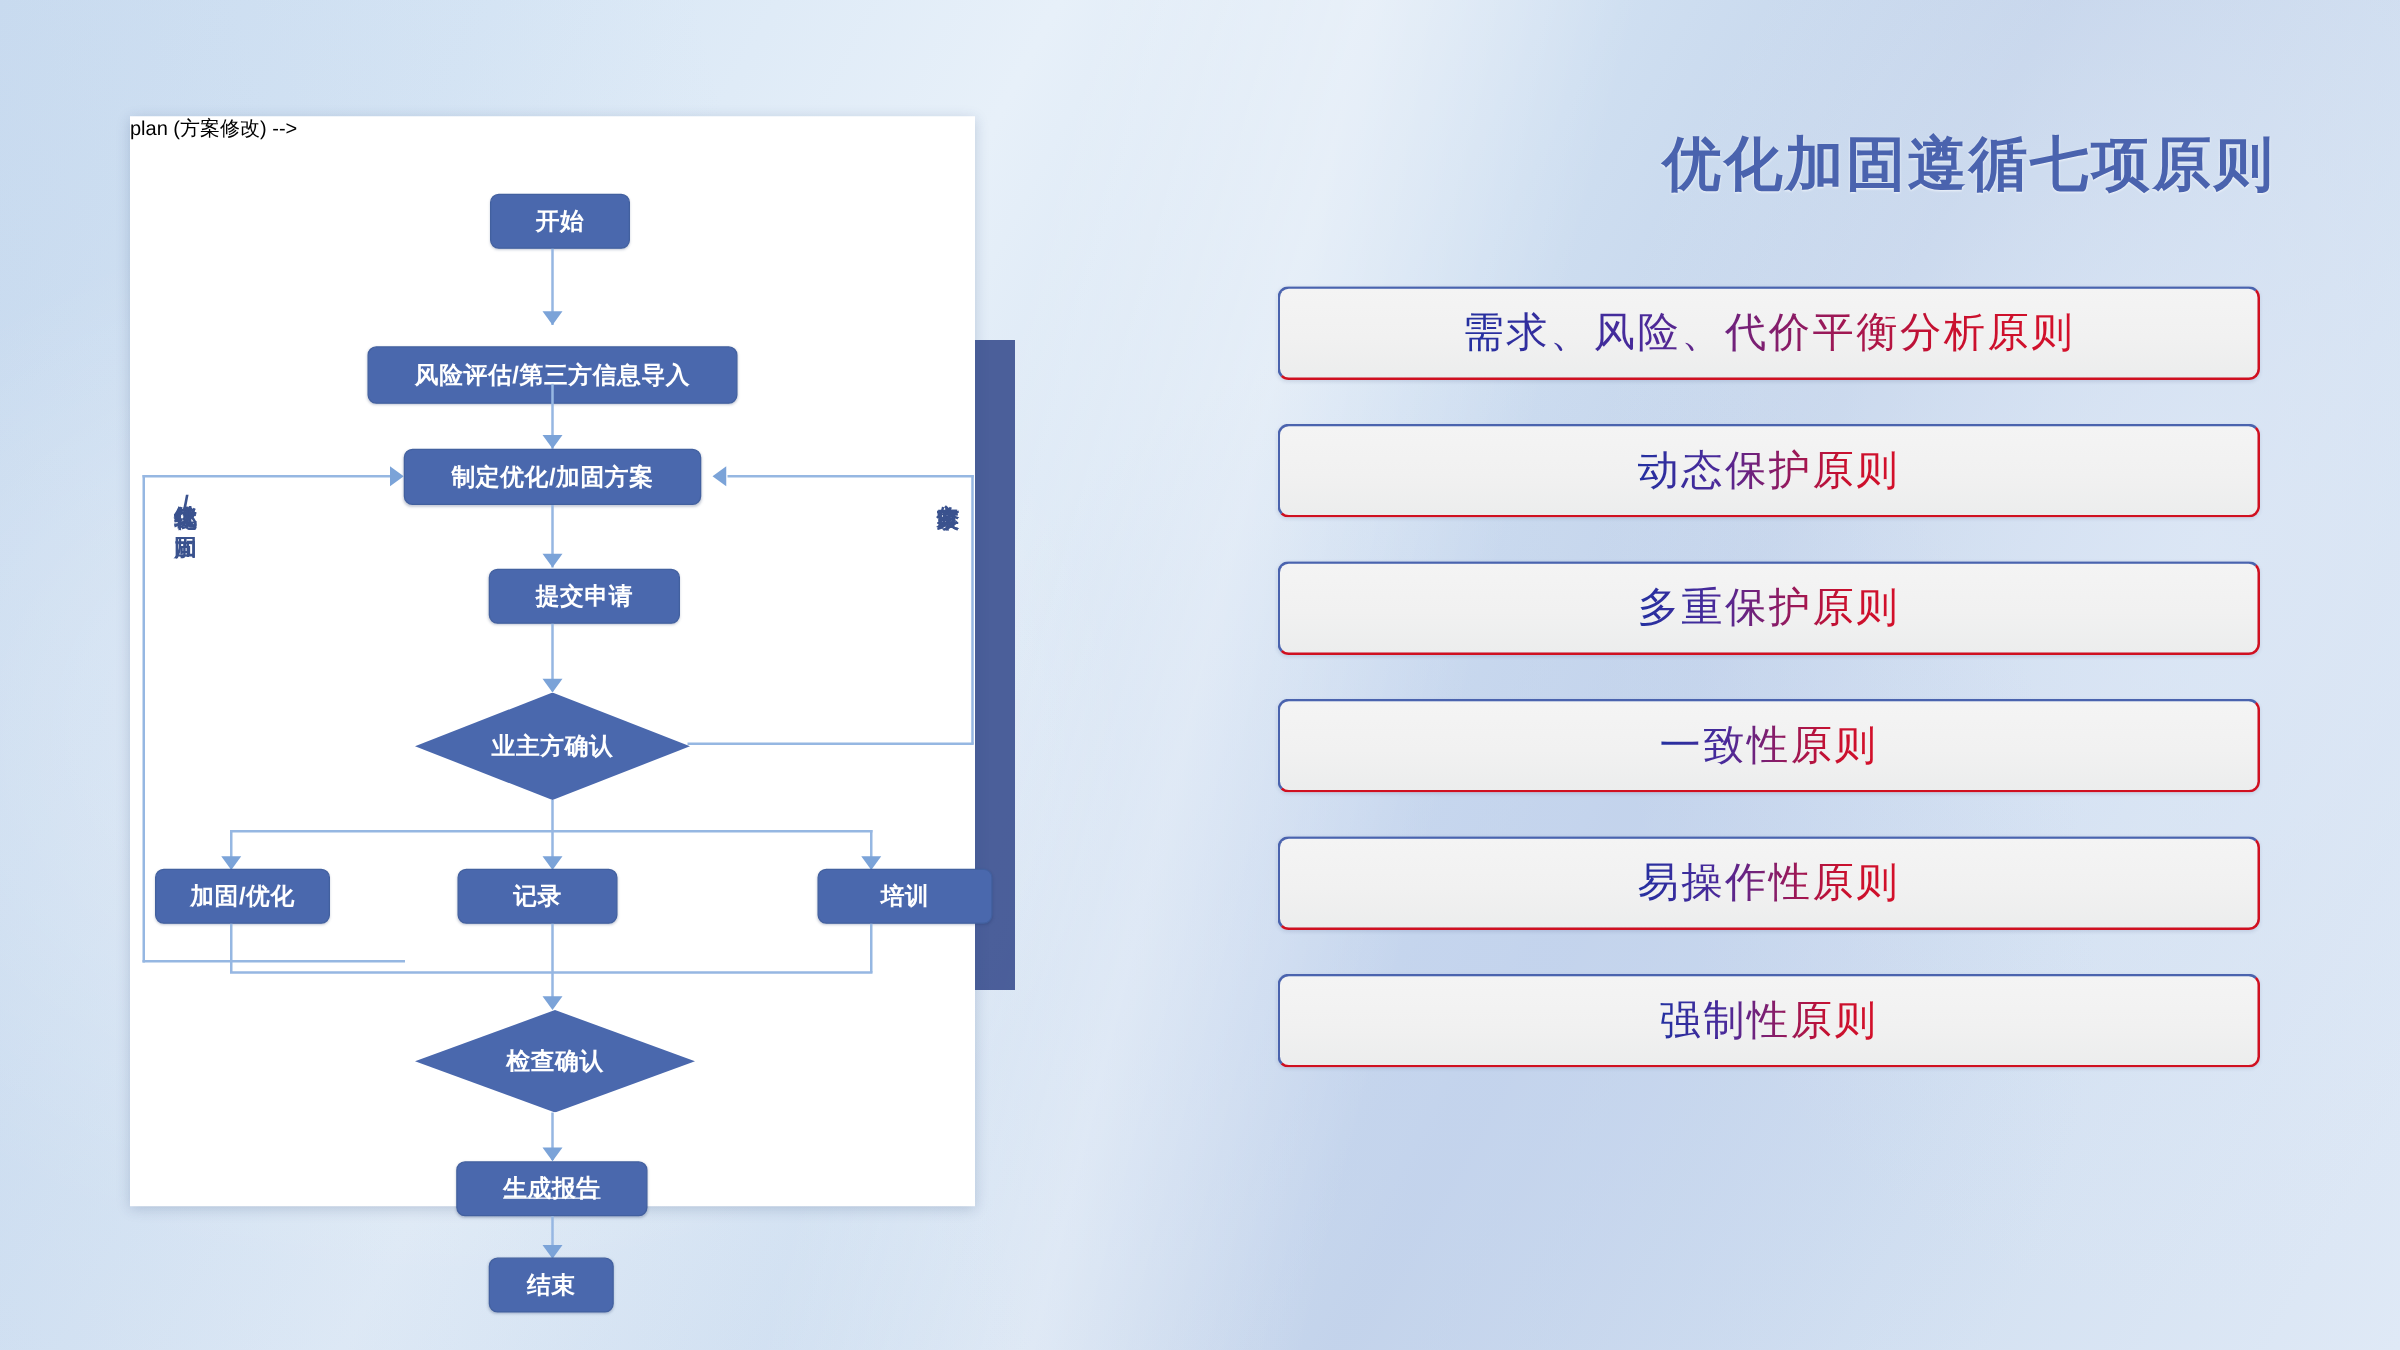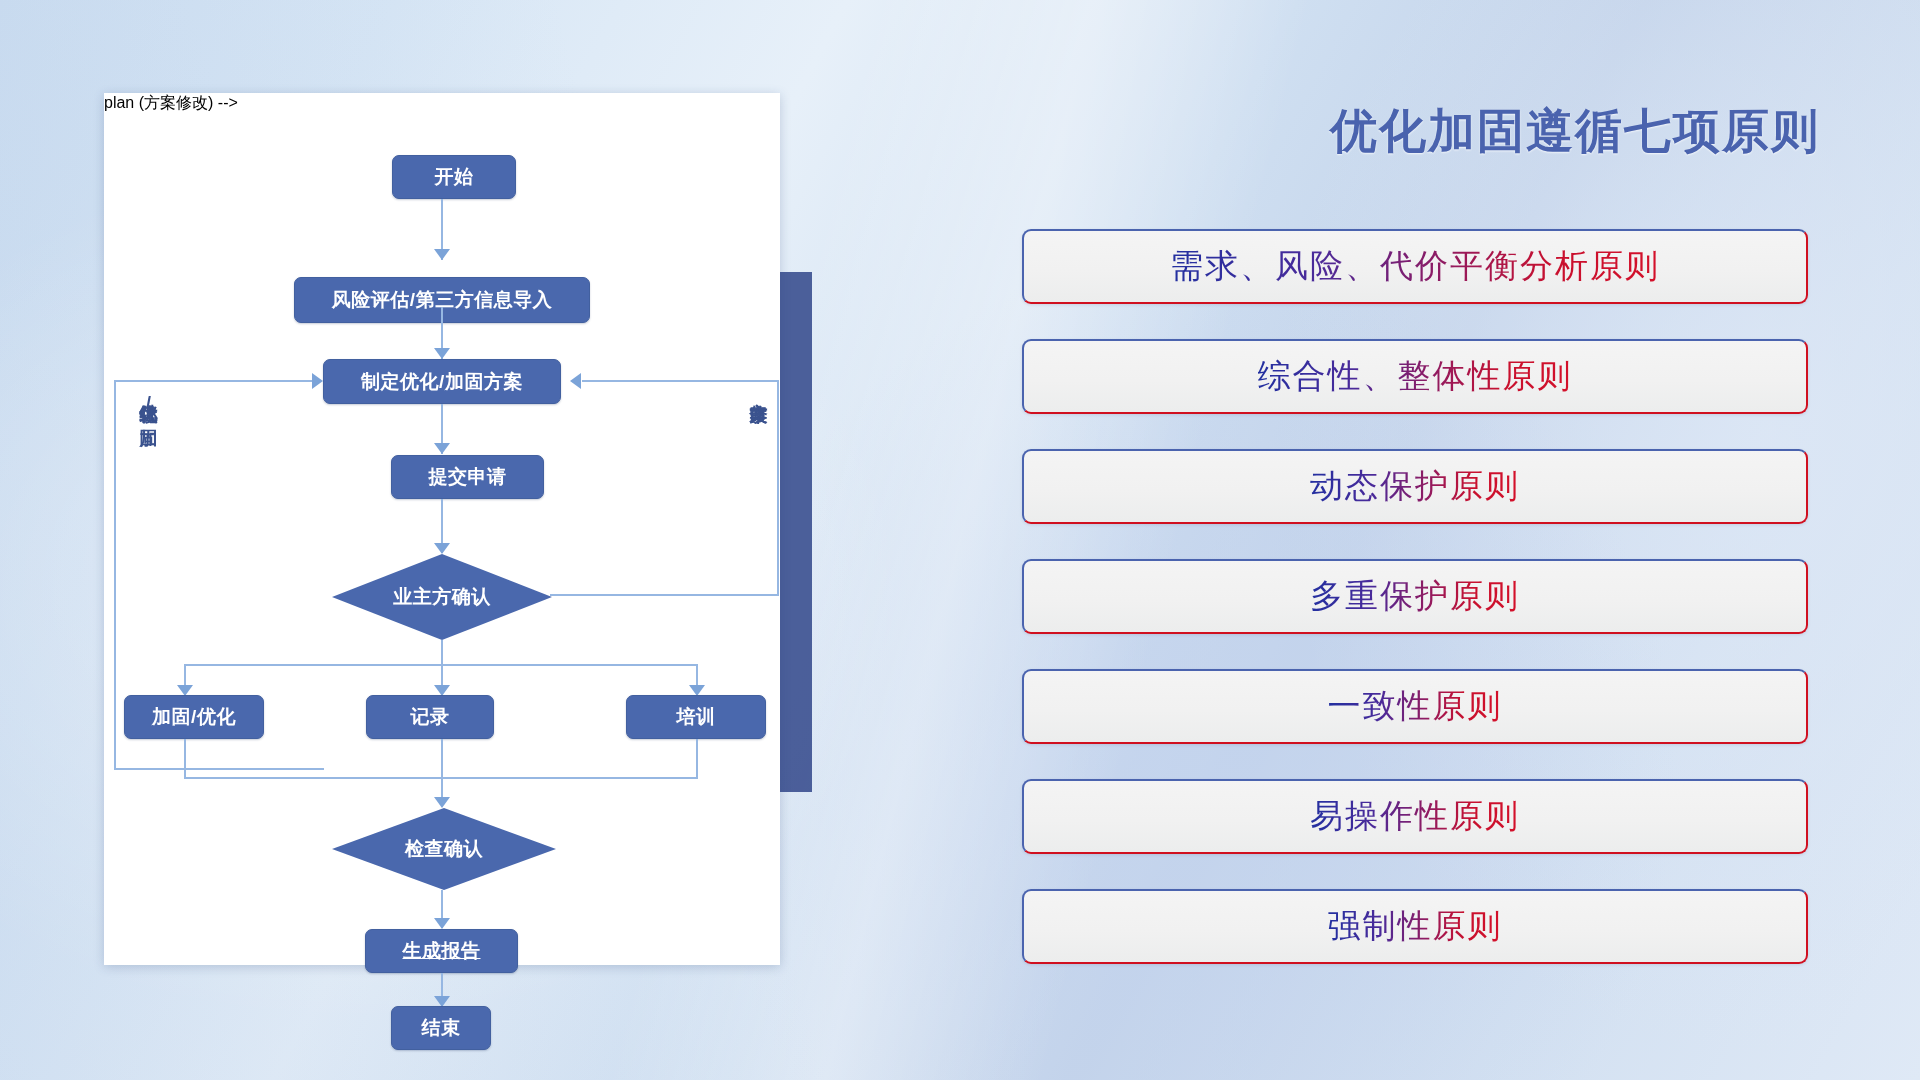--- a/index.html
+++ b/index.html
@@ -144,21 +144,21 @@
 <body>
 
 <div class="bg-sweep"></div>
 
 <div id="flow-shadow"></div>
 
 <div id="flow-card">
   <div id="flow-inner">
 
     
-    <div class="node" style="left:288px; top:62px; width:124px; height:44px;">
+    <div class="node" style="left:288px; top:62px; width:112px; height:44px;">
       <span>开始</span>
     </div>
     <div class="conn v" style="left:337px; top:106px; height:61px;"></div>
     <div class="arrow down" style="left:330px; top:156px;"></div>
 
     
     <div class="node" style="left:190px; top:184px; width:296px; height:46px;">
       <span>风险评估/第三方信息导入</span>
     </div>
     <div class="conn v" style="left:337px; top:214px; height:52px;"></div>
@@ -210,21 +210,21 @@
     <div class="conn v" style="left:592px; top:571px; height:29px;"></div>
     <div class="arrow down" style="left:585px; top:592px;"></div>
 
     
     <div class="node" style="left:20px; top:602px; width:140px; height:44px;">
       <span>加固/优化</span>
     </div>
     <div class="node" style="left:262px; top:602px; width:128px; height:44px;">
       <span>记录</span>
     </div>
-    <div class="node" style="left:522px; top:602px; width:140px; height:44px;">
+    <div class="node" style="left:550px; top:602px; width:140px; height:44px;">
       <span>培训</span>
     </div>
 
     
     <div class="conn v" style="left:80px; top:646px; height:39px;"></div>
     <div class="conn v" style="left:592px; top:646px; height:39px;"></div>
     <div class="conn h" style="left:80px; top:684px; width:514px;"></div>
     <div class="conn v" style="left:337px; top:646px; height:67px;"></div>
     <div class="arrow down" style="left:330px; top:704px;"></div>
 
@@ -254,23 +254,20 @@
 <div id="principles-panel">
 
   <div id="principles-title">优化加固遵循七项原则</div>
 
   <div id="cards">
 
     <div class="pcard">
       <span class="pcard-text">需求、风险、代价平衡分析原则</span>
     </div>
 
-    <div class="pcard">
-      <span class="pcard-text">综合性、整体性原则</span>
-    </div>
 
     <div class="pcard">
       <span class="pcard-text">动态保护原则</span>
     </div>
 
     <div class="pcard">
       <span class="pcard-text">多重保护原则</span>
     </div>
 
     <div class="pcard">

